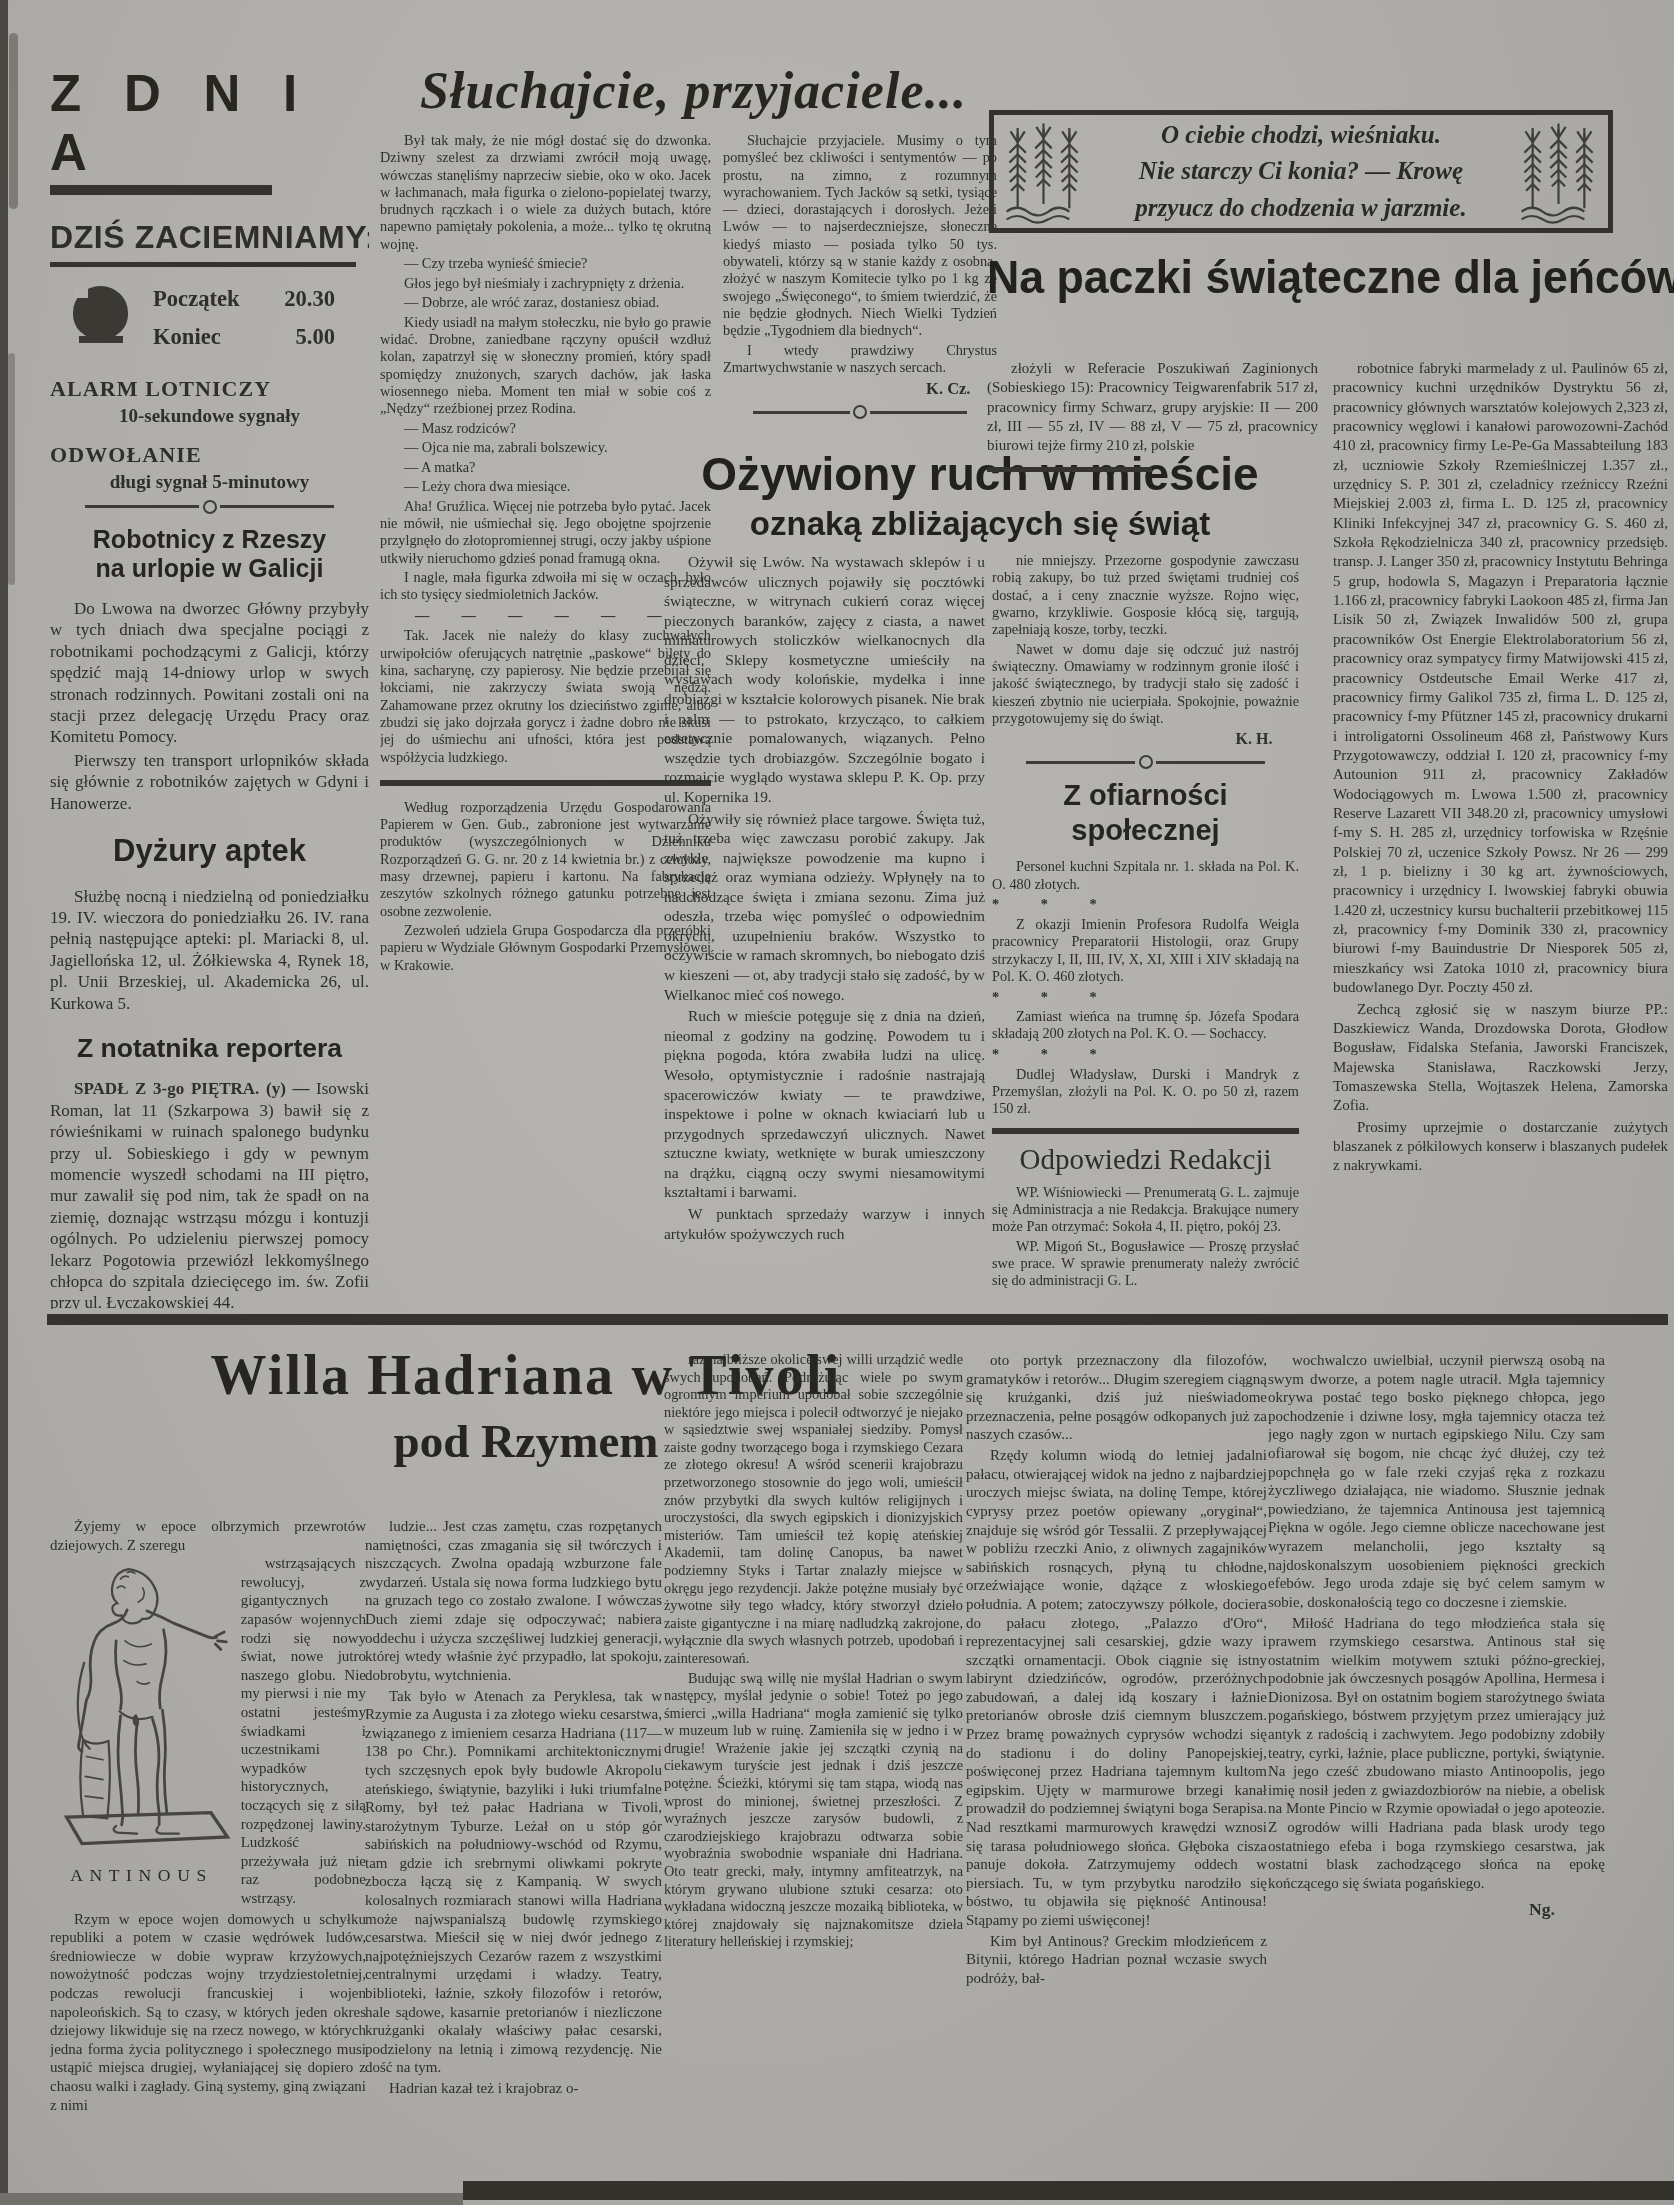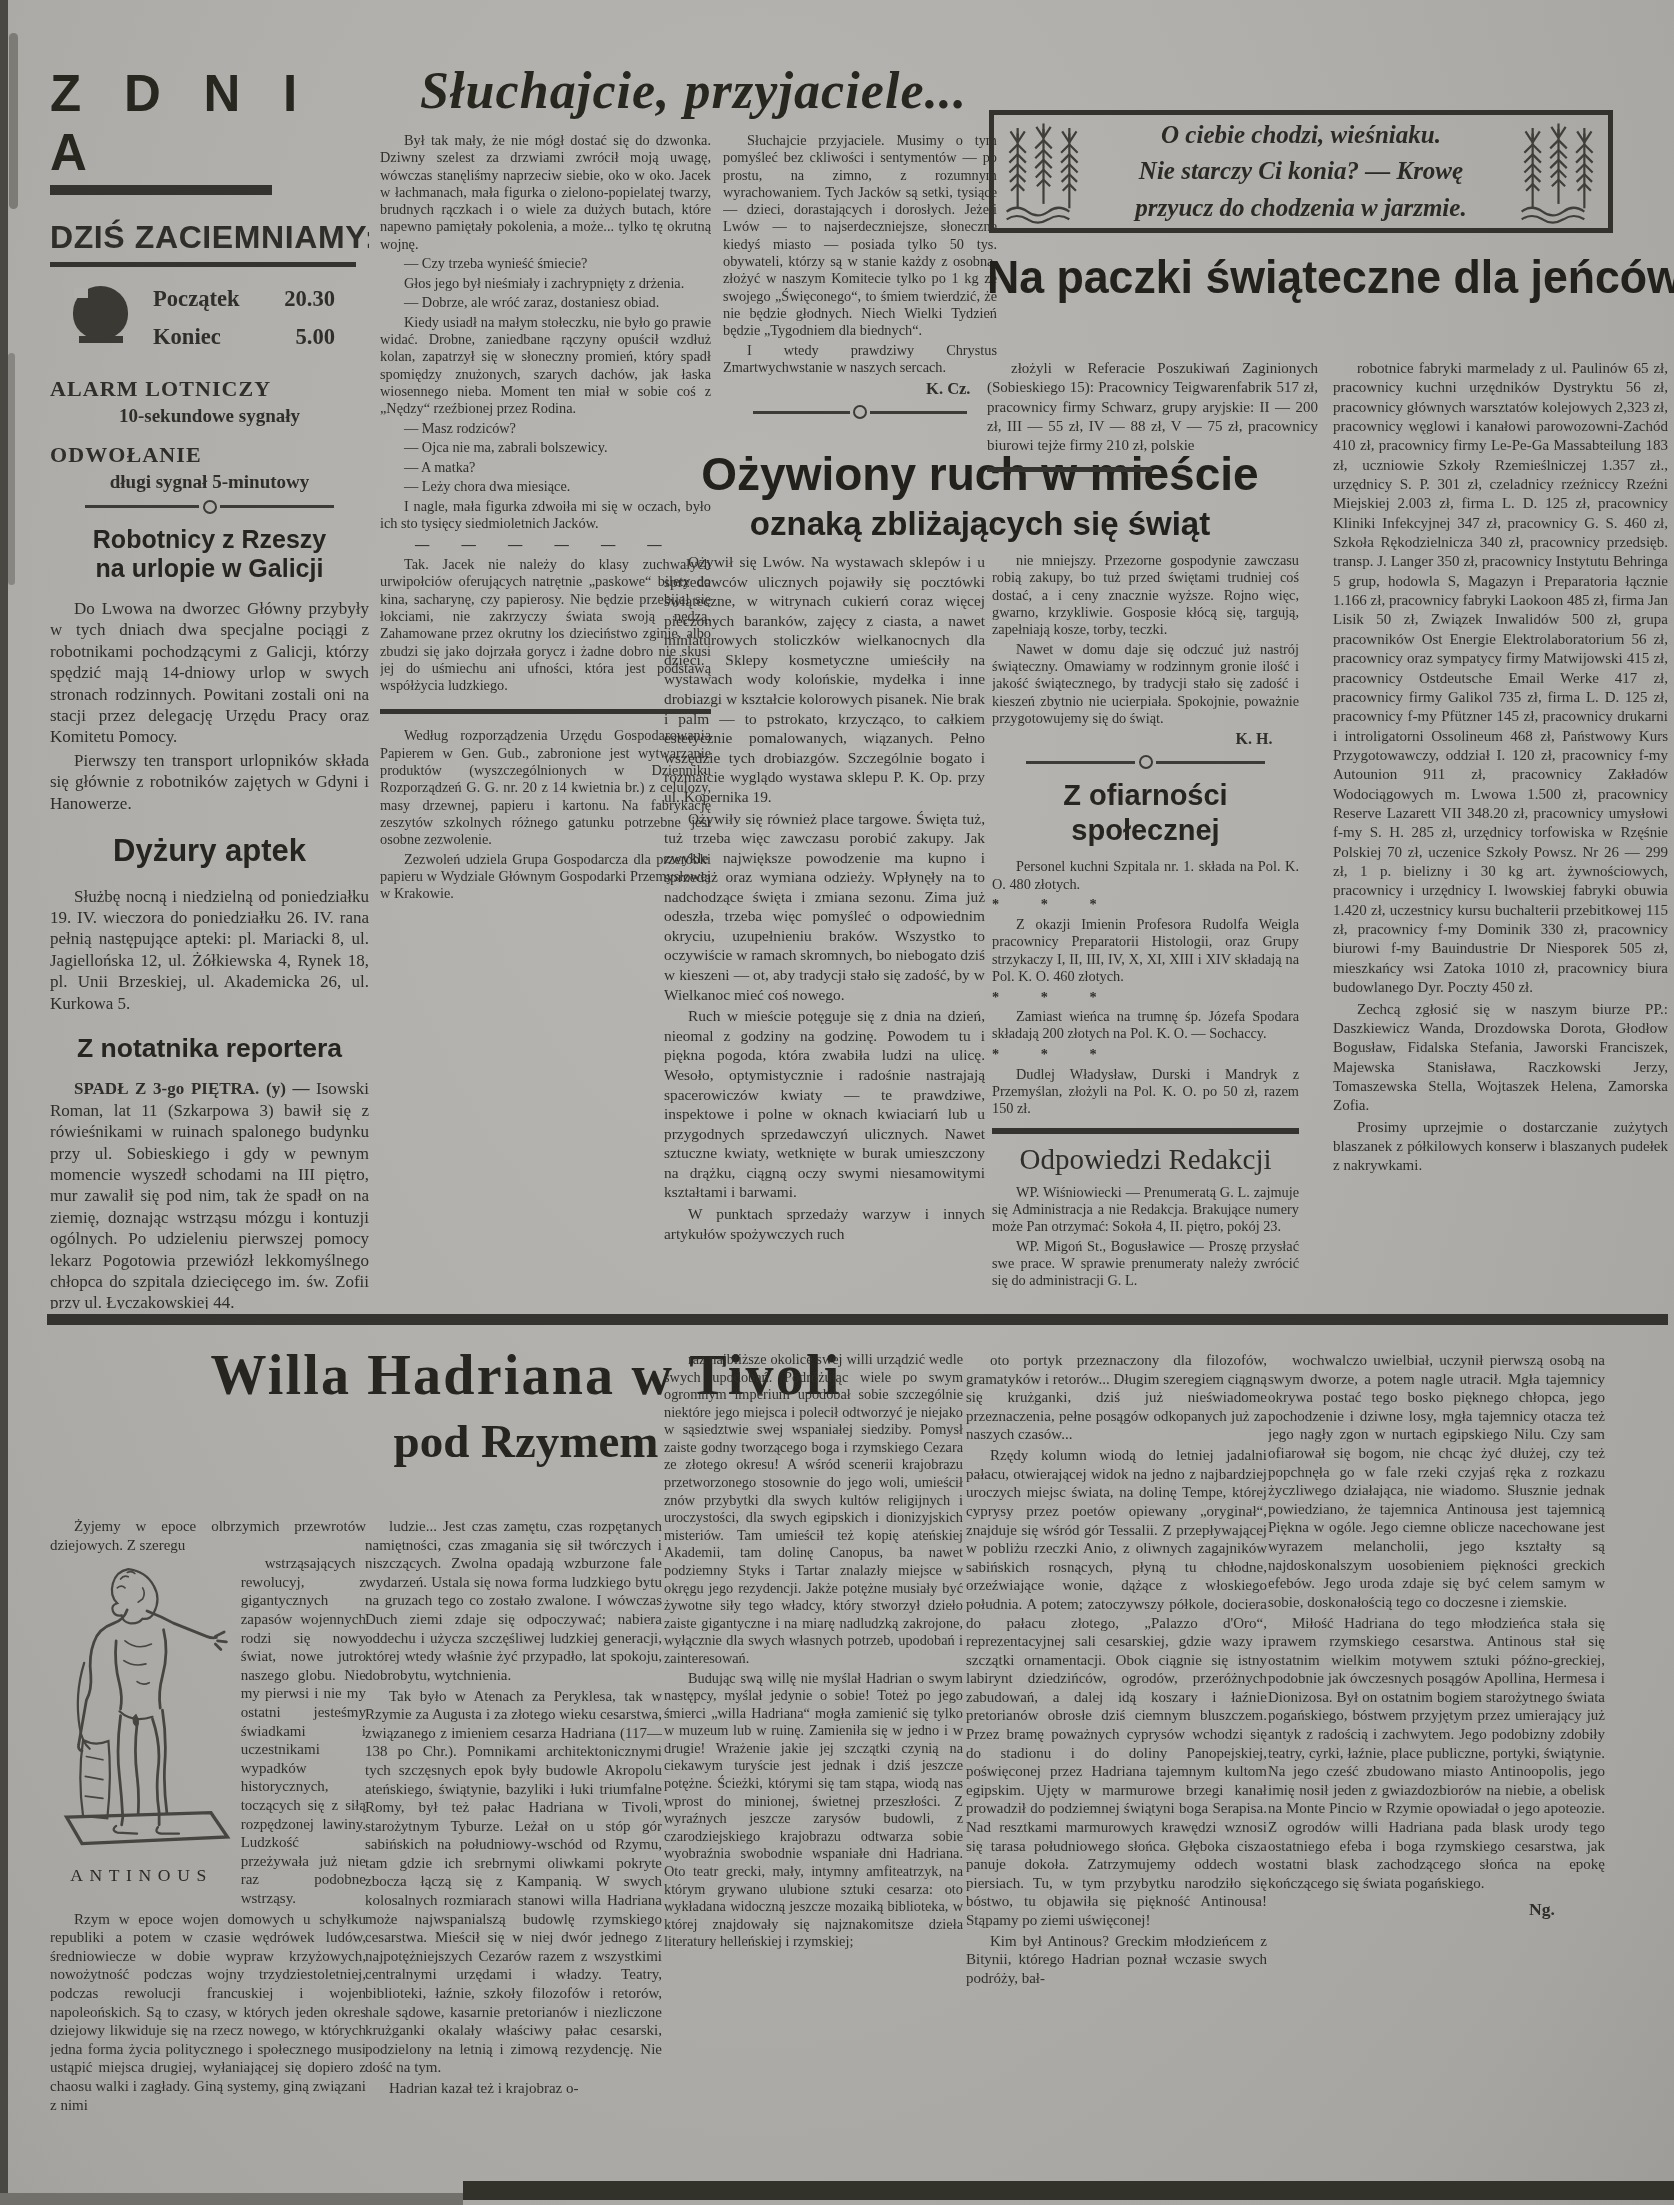--- a/index.html
+++ b/index.html
@@ -173,20 +173,21 @@
 
     <p>Był tak mały, że nie mógł dostać się do dzwonka. Dziwny szelest za drzwiami zwrócił moją uwagę, wówczas stanęliśmy naprzeciw siebie, oko w oko. Jacek w łachmanach, mała figurka o zielono-popielatej twarzy, brudnych rączkach i o wiele za dużych butach, które napewno pamiętały pokolenia, a może... tylko tę okrutną wojnę.</p>
         <p>— Czy trzeba wynieść śmiecie?</p>
         <p>Głos jego był nieśmiały i zachrypnięty z drżenia.</p>
         <p>— Dobrze, ale wróć zaraz, dostaniesz obiad.</p>
         <p>Kiedy usiadł na małym stołeczku, nie było go prawie widać. Drobne, zaniedbane rączyny opuścił wzdłuż kolan, zapatrzył się w słoneczny promień, który spadł spomiędzy znużonych, szarych dachów, jak łaska wiosennego nieba. Moment ten miał w sobie coś z „Nędzy“ rzeźbionej przez Rodina.</p>
         <p>— Masz rodziców?</p>
         <p>— Ojca nie ma, zabrali bolszewicy.</p>
         <p>— A matka?</p>
         <p>— Leży chora dwa miesiące.</p>
+        <p>Aha! Gruźlica. Więcej nie potrzeba było pytać. Jacek nie mówił, nie uśmiechał się. Jego obojętne spojrzenie przylgnęło do złotopromiennej strugi, oczy jakby uśpione utkwiły nieruchomo gdzieś ponad framugą okna.</p>
         <p>I nagle, mała figurka zdwoiła mi się w oczach, było ich sto tysięcy siedmioletnich Jacków.</p>
       </div>
     <div class="dashline body-s">—  —  —  —  —  —</div>
     <div class="just body-s">
         <p>Tak. Jacek nie należy do klasy zuchwałych urwipołciów oferujących natrętnie „paskowe“ bilety do kina, sacharynę, czy papierosy. Nie będzie przebijał się łokciami, nie zakrzyczy świata swoją nędzą. Zahamowane przez okrutny los dzieciństwo zginie, albo zbudzi się jako dojrzała gorycz i żadne dobro nie skusi jej do uśmiechu ani ufności, która jest podstawą współżycia ludzkiego.</p>
       </div>
     <div class="hrule ogran-rule"></div>
     <div class="just body-s">
 
     <p>Według rozporządzenia Urzędu Gospodarowania Papierem w Gen. Gub., zabronione jest wytwarzanie produktów (wyszczególnionych w Dzienniku Rozporządzeń G. G. nr. 20 z 14 kwietnia br.) z celulozy, masy drzewnej, papieru i kartonu. Na fabrykację zeszytów szkolnych różnego gatunku potrzebne jest osobne zezwolenie.</p>

